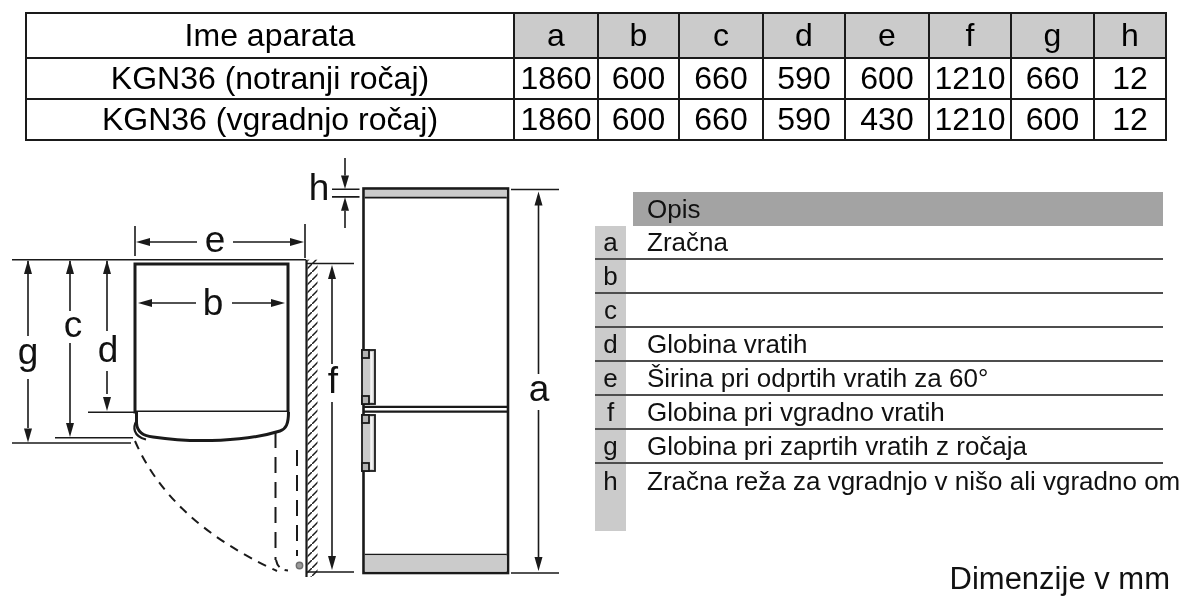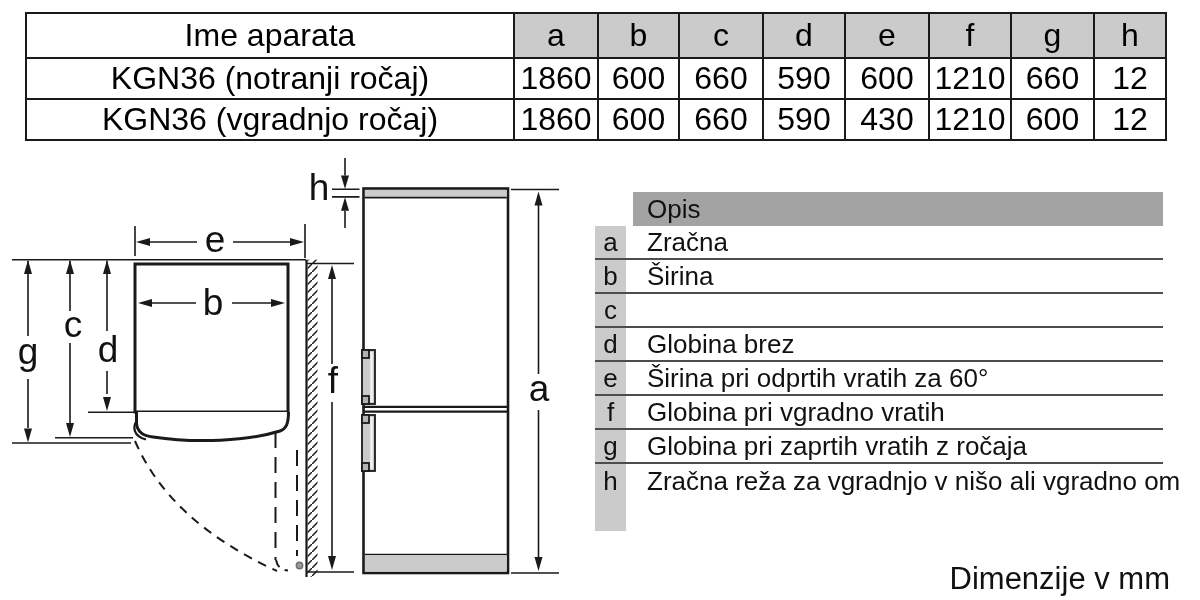--- a/index.html
+++ b/index.html
@@ -218,28 +218,27 @@
     <div class="lrow">
       <div class="lkey blank"></div>
       <div class="ldesc head">Opis</div>
     </div>
     <div class="lrow sep">
       <div class="lkey">a</div>
       <div class="ldesc">Zračna</div>
     </div>
     <div class="lrow sep">
       <div class="lkey">b</div>
-      <div class="ldesc">Širina</div>
     </div>
     <div class="lrow sep">
       <div class="lkey">c</div>
     </div>
     <div class="lrow sep">
       <div class="lkey">d</div>
-      <div class="ldesc">Globina brez</div>
+      <div class="ldesc">Globina vratih</div>
     </div>
     <div class="lrow sep">
       <div class="lkey">e</div>
       <div class="ldesc">Širina pri odprtih vratih za 60°</div>
     </div>
     <div class="lrow sep">
       <div class="lkey">f</div>
       <div class="ldesc">Globina pri vgradno vratih</div>
     </div>
     <div class="lrow sep">

